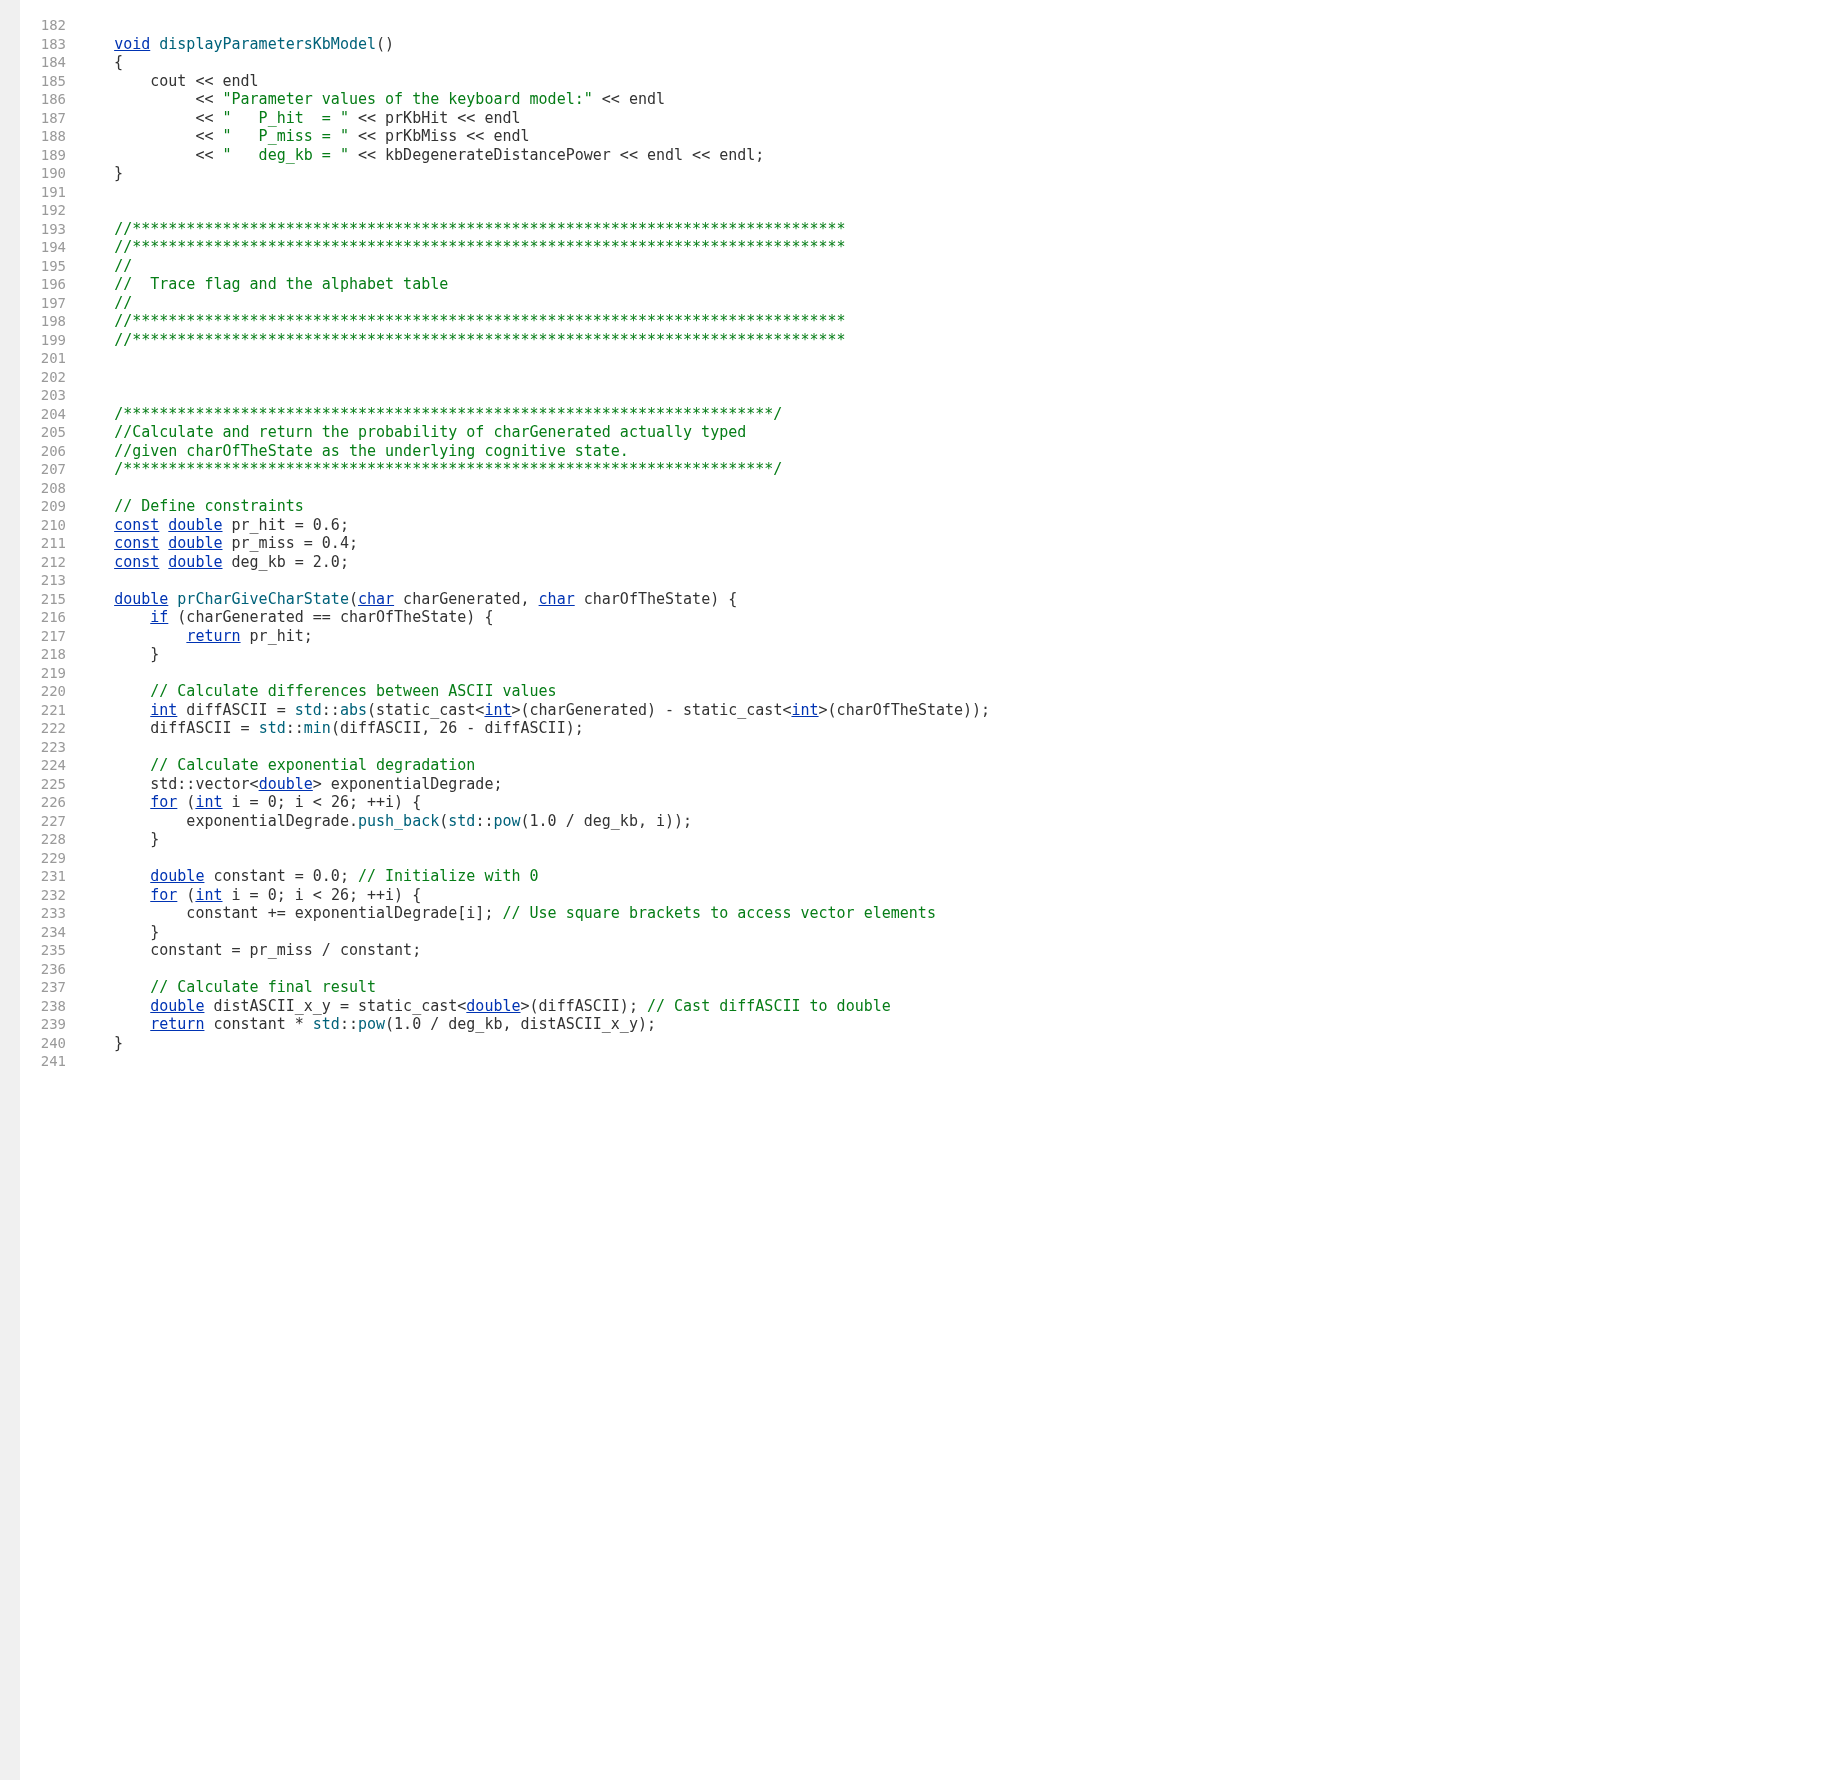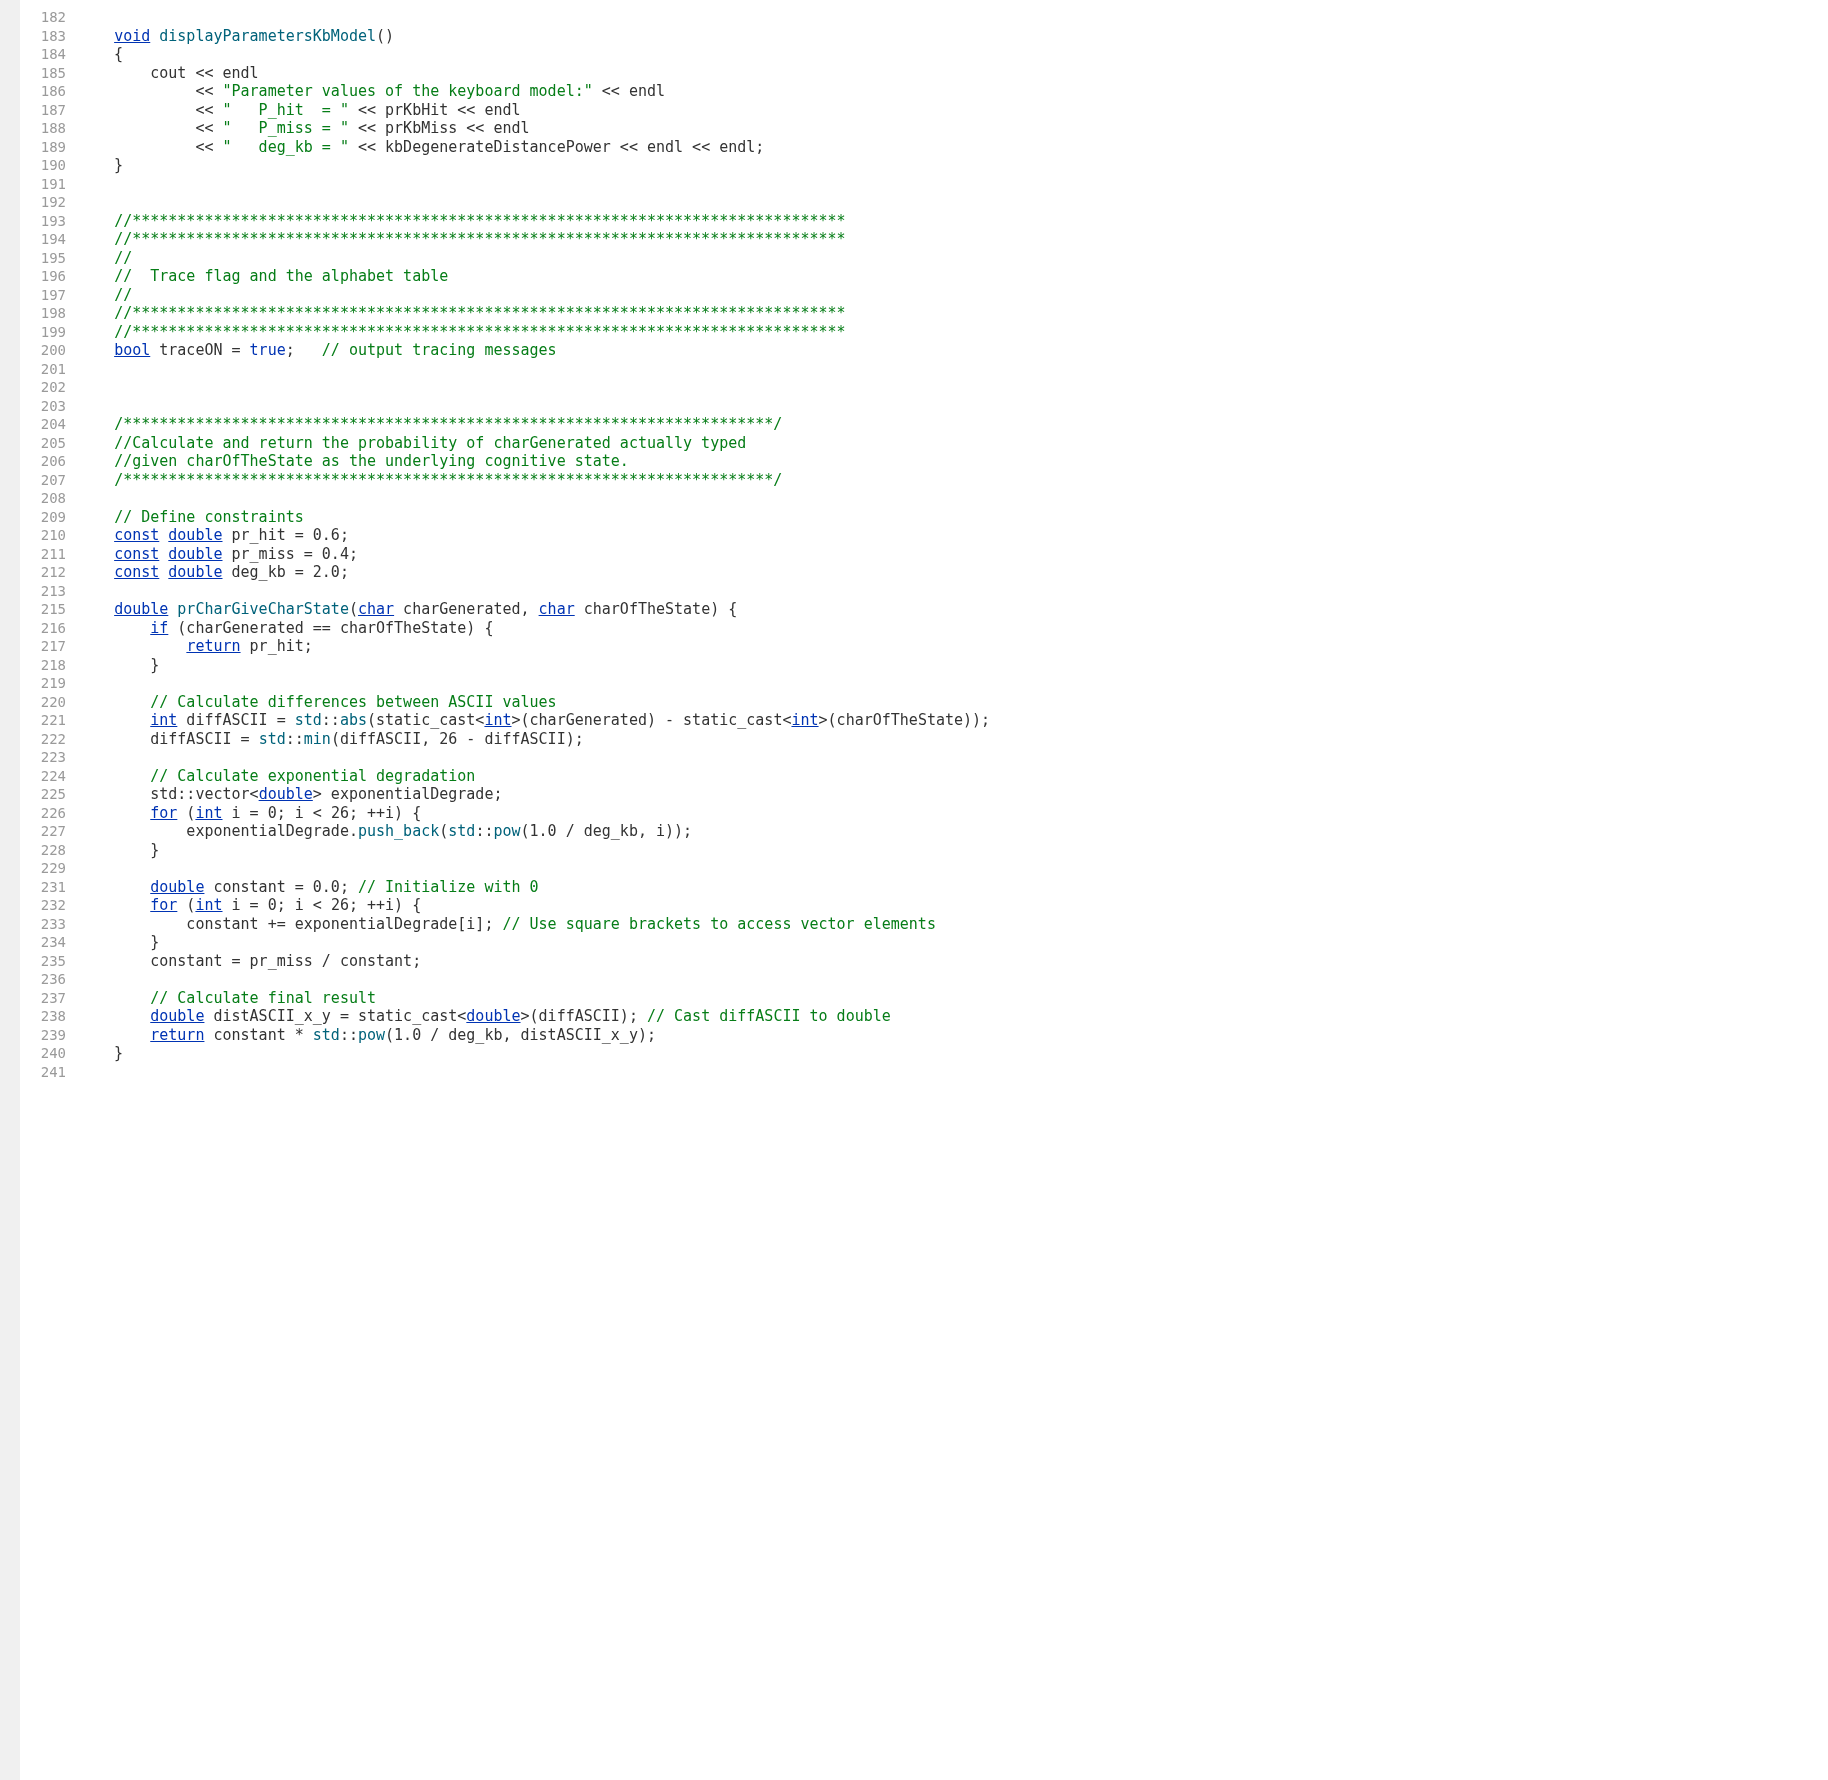--- a/index.html
+++ b/index.html
@@ -14,21 +14,21 @@
     display: flex;
   }
   .left-margin {
     width: 20px;
     background: #f0f0f0;
     min-height: 100vh;
   }
   .code-container {
     flex: 1;
     background: #ffffff;
-    padding-top: 8px;
+    padding-top: 16px;
   }
   .code-line {
     display: flex;
     height: 18.5px;
     line-height: 18.5px;
   }
   .line-number {
     width: 58px;
     text-align: right;
     color: #9a9a9a;
@@ -126,24 +126,20 @@
       </div>
       <div class="code-line">
         <span class="line-number">198</span>
         <span class="line-content"><span class="text">    </span><span class="comment">//*******************************************************************************</span></span>
       </div>
       <div class="code-line">
         <span class="line-number">199</span>
         <span class="line-content"><span class="text">    </span><span class="comment">//*******************************************************************************</span></span>
       </div>
       <div class="code-line">
-        <span class="line-number">200</span>
-        <span class="line-content"><span class="text">    </span><span class="keyword">bool</span><span class="text"> traceON = </span><span class="bool-val">true</span><span class="text">;   </span><span class="comment">// output tracing messages</span></span>
-      </div>
-      <div class="code-line">
         <span class="line-number">201</span>
         <span class="line-content"></span>
       </div>
       <div class="code-line">
         <span class="line-number">202</span>
         <span class="line-content"></span>
       </div>
       <div class="code-line">
         <span class="line-number">203</span>
         <span class="line-content"></span>

